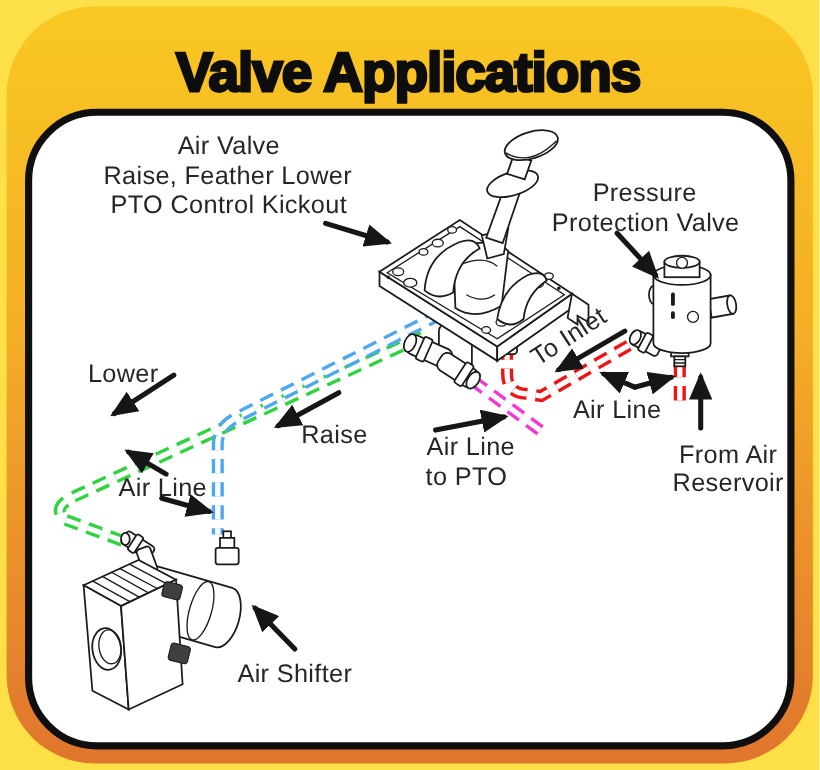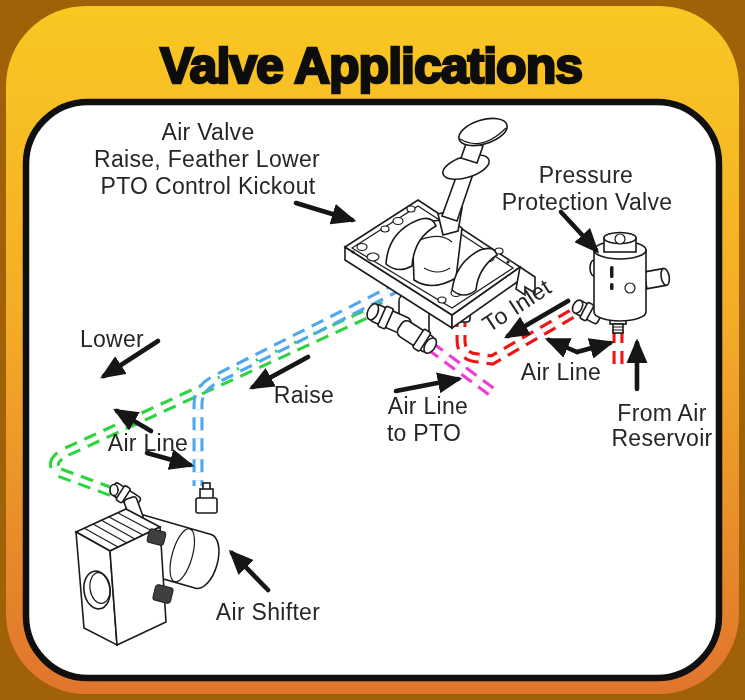--- a/index.html
+++ b/index.html
@@ -1,16 +1,16 @@
 <!DOCTYPE html>
 <html style="--banner_top: #F9C822; --banner_mid: #F4AC27; --banner_bottom: #E0752D; --panel_border: #0f0f0f; --panel_bg: #ffffff; --line_lower_green: #2FD33F; --line_raise_blue: #4FA8EE; --line_supply_red: #EE1414; --line_pto_magenta: #EE3BD6; --label_text: #262626;"><head>
 <meta charset="utf-8">
 <style>
   html,body{margin:0;padding:0;background:#ffffff;}
-  .stage{position:relative;width:745px;height:700px;background:#a16207;overflow:hidden;
+  .stage{position:relative;width:745px;height:700px;background:#fde047;overflow:hidden;
          font-family:"Liberation Sans", sans-serif;}
   svg{position:absolute;left:0;top:0;}
   .tube{fill:none;stroke-width:11;stroke-dasharray:13 8;stroke-linecap:butt;}
   .tube-core{fill:none;stroke:#ffffff;stroke-width:4.8;stroke-dasharray:13 8;stroke-linecap:butt;}
   .arr{stroke:#161616;stroke-width:4.6;fill:none;stroke-linecap:round;marker-end:url(#ah);}
   .lbl{font-family:"Liberation Sans", sans-serif;font-size:23px;fill:#262626;letter-spacing:.3px;}
   .title-text{font-family:"Liberation Sans", sans-serif;font-size:50px;font-weight:bold;
         fill:#0d0d0d;stroke:#0d0d0d;stroke-width:2.6;letter-spacing:-1px;}
   .ink{stroke:#1b1b1b;stroke-width:1.6;fill:#ffffff;}
   .ink-thin{stroke:#1b1b1b;stroke-width:1.2;fill:#ffffff;}

